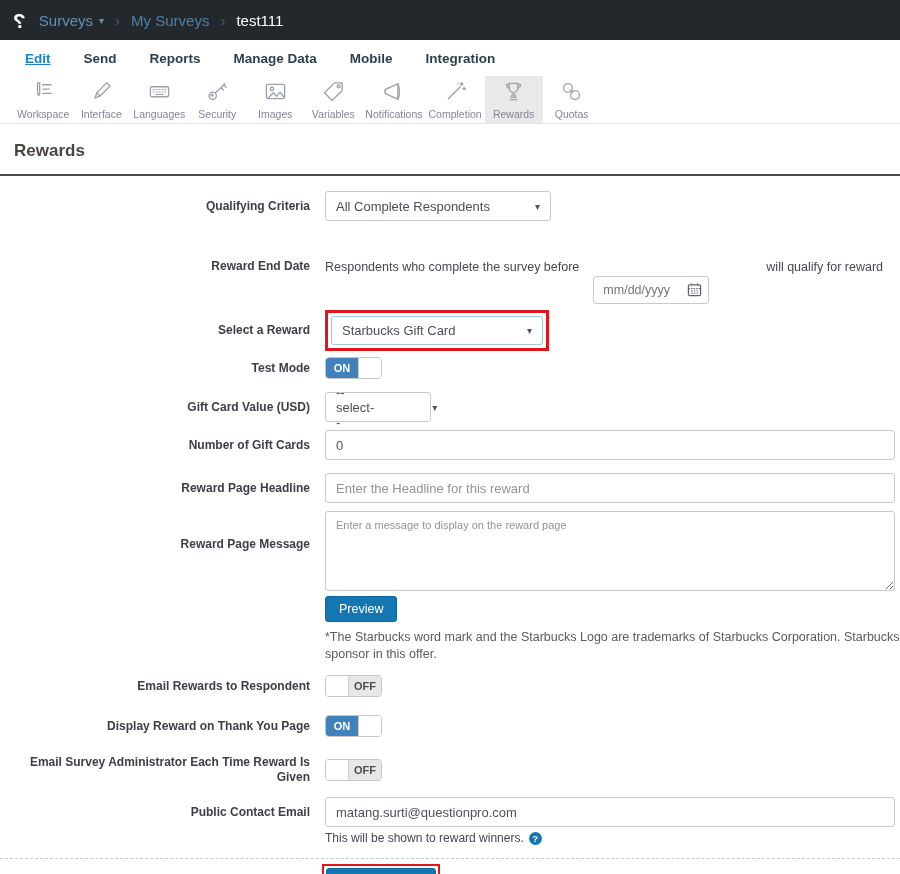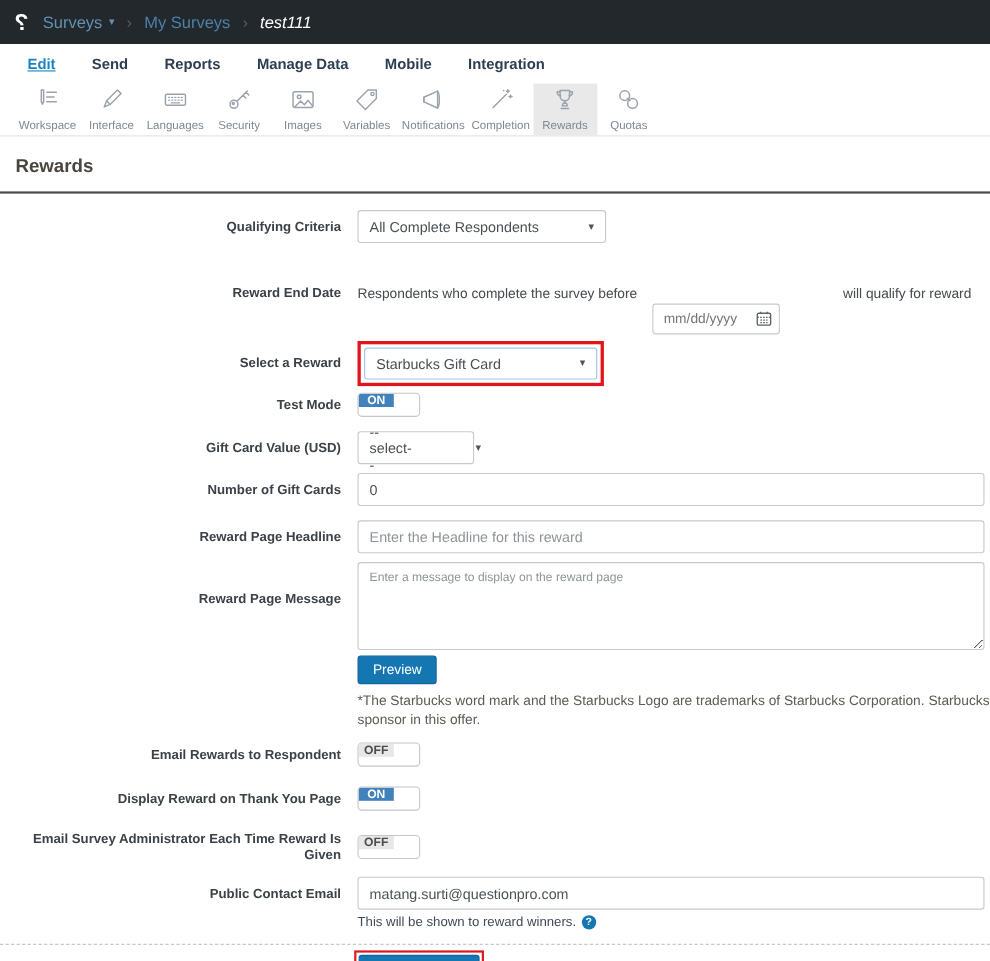--- a/index.html
+++ b/index.html
@@ -10,21 +10,21 @@
   }
 
   
   .navbar { height:40px; background:#23282d; display:flex; align-items:center; padding:0 13px; }
   .logo { color:#fff; font-size:21px; font-weight:bold; transform:scaleX(-1); display:inline-block; margin-right:13px; line-height:1; cursor:pointer; }
   .bc { font-size:15px; margin-right:11px; cursor:pointer; }
   .bc-surveys { color:#6291b3; }
   .bc-caret { color:#6291b3; font-size:10px; margin:0 11px 0 -5px; }
   .bc-sep { color:#535e69; font-size:15px; margin-right:11px; }
   .bc-mysurveys { color:#4b80a8; }
-  .bc-current { color:#ffffff; cursor:default;font-style:italic; }
+  .bc-current { color:#ffffff; cursor:default; }
 
   
   .tabbar { height:36px; display:flex; align-items:center; padding:0 25px; gap:33px; background:#fff; }
   .tab { font-size:13.5px; font-weight:bold; color:#2d3e50; cursor:pointer; }
   .tab.active { color:#1b84c0; text-decoration:underline; }
 
   
   .toolbar { height:48px; display:flex; align-items:stretch; padding:0 14px; border-bottom:1px solid #e4e4e4; }
   .titem { min-width:58px; padding:0 3px; display:flex; flex-direction:column; align-items:center; justify-content:center; gap:1px; cursor:pointer; }
   .titem.active { background:#e9e9ea; }
@@ -65,21 +65,21 @@
   .calicon svg { width:15px; height:15px; stroke:#5c6369; fill:none; stroke-width:1.3; }
 
   .pretext, .posttext { font-size:12.5px; color:#454a4f; }
   .posttext { margin-left:57px; }
 
   textarea.msg { width:570px; height:80px; border:1px solid #c9c9c9; border-radius:3px;
     padding:7px 10px; font-size:11px; color:#4c5257; font-family:inherit; outline:none; }
 
   
   .toggle { width:57px; height:22px; border:1px solid #c6c6c6; border-radius:4px; overflow:hidden;
-    display:flex; font-size:11px; font-weight:bold; cursor:pointer; background:#fff;flex-direction:column; }
+    display:flex; font-size:11px; font-weight:bold; cursor:pointer; background:#fff; }
   .toggle .seg { display:flex; align-items:center; justify-content:center; }
   .toggle.on .seg-on { width:32px; background:#4181bc; color:#fff; }
   .toggle.on .seg-knob { width:23px; background:#fff; border-left:1px solid #d0d0d0; }
   .toggle.off .seg-knob { width:23px; background:#fff; border-right:1px solid #d0d0d0; }
   .toggle.off .seg-off { width:32px; background:#e7e7e7; color:#4c4c4c; }
 
   .btn-blue { background:#1477b2; color:#fff; font-weight:normal; font-size:12.5px;
     border:1px solid #0f65a0; border-radius:3px; padding:5px 13px; font-family:inherit; cursor:pointer; }
 
   .disclaimer { margin-left:325px; font-size:12.5px; color:#5c5c54; line-height:17px; margin-bottom:12px; }

